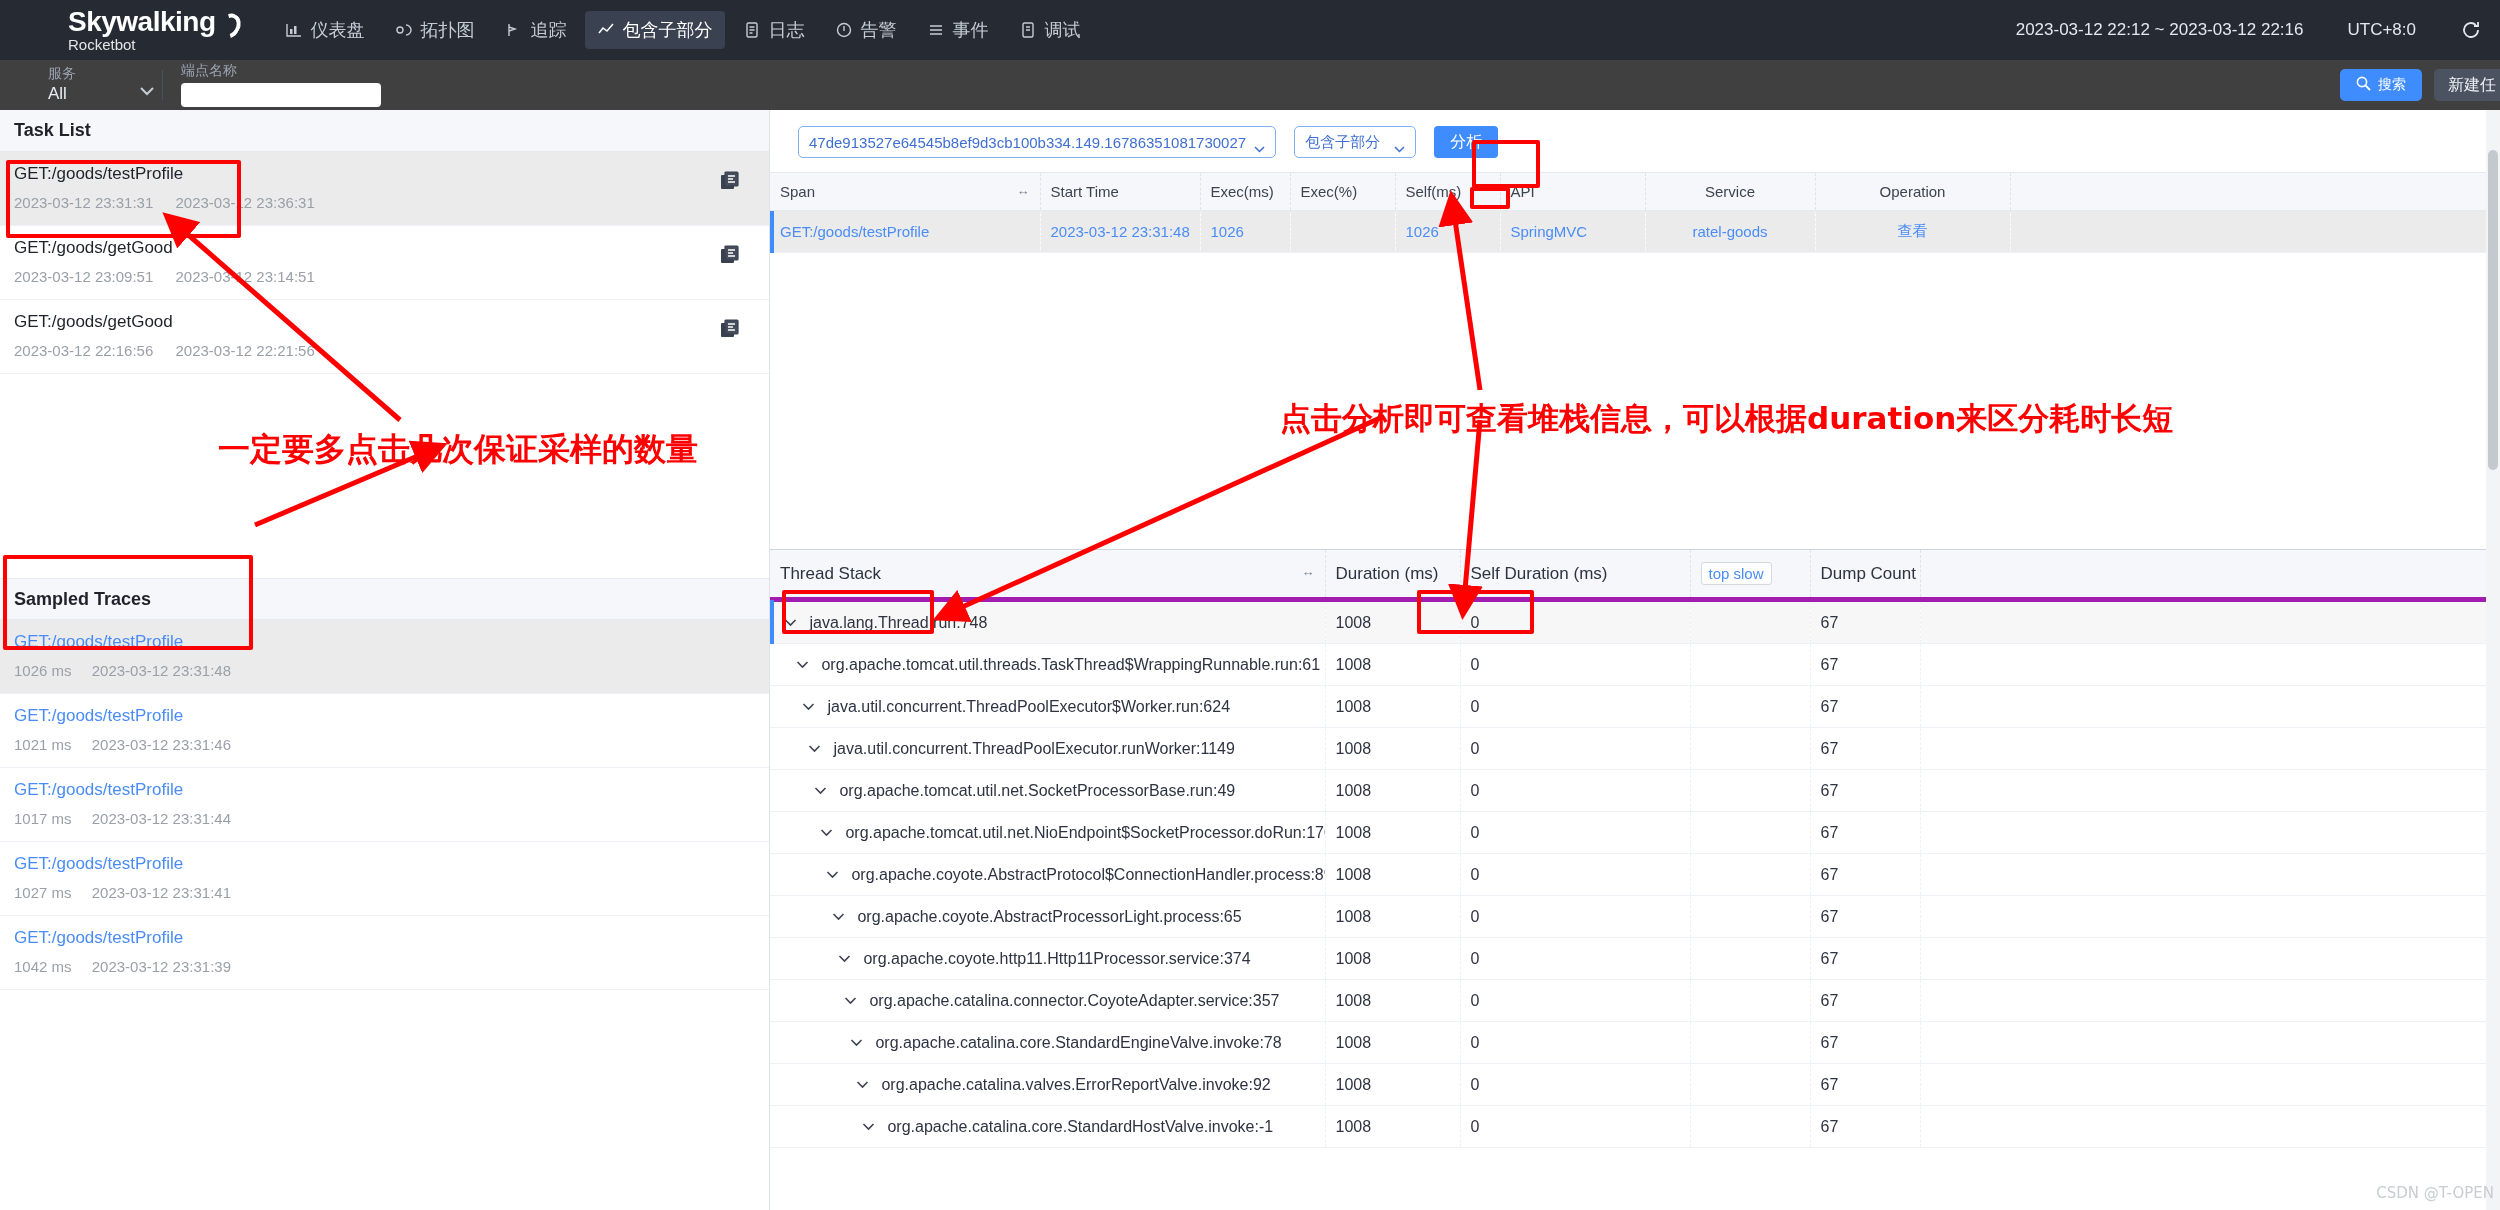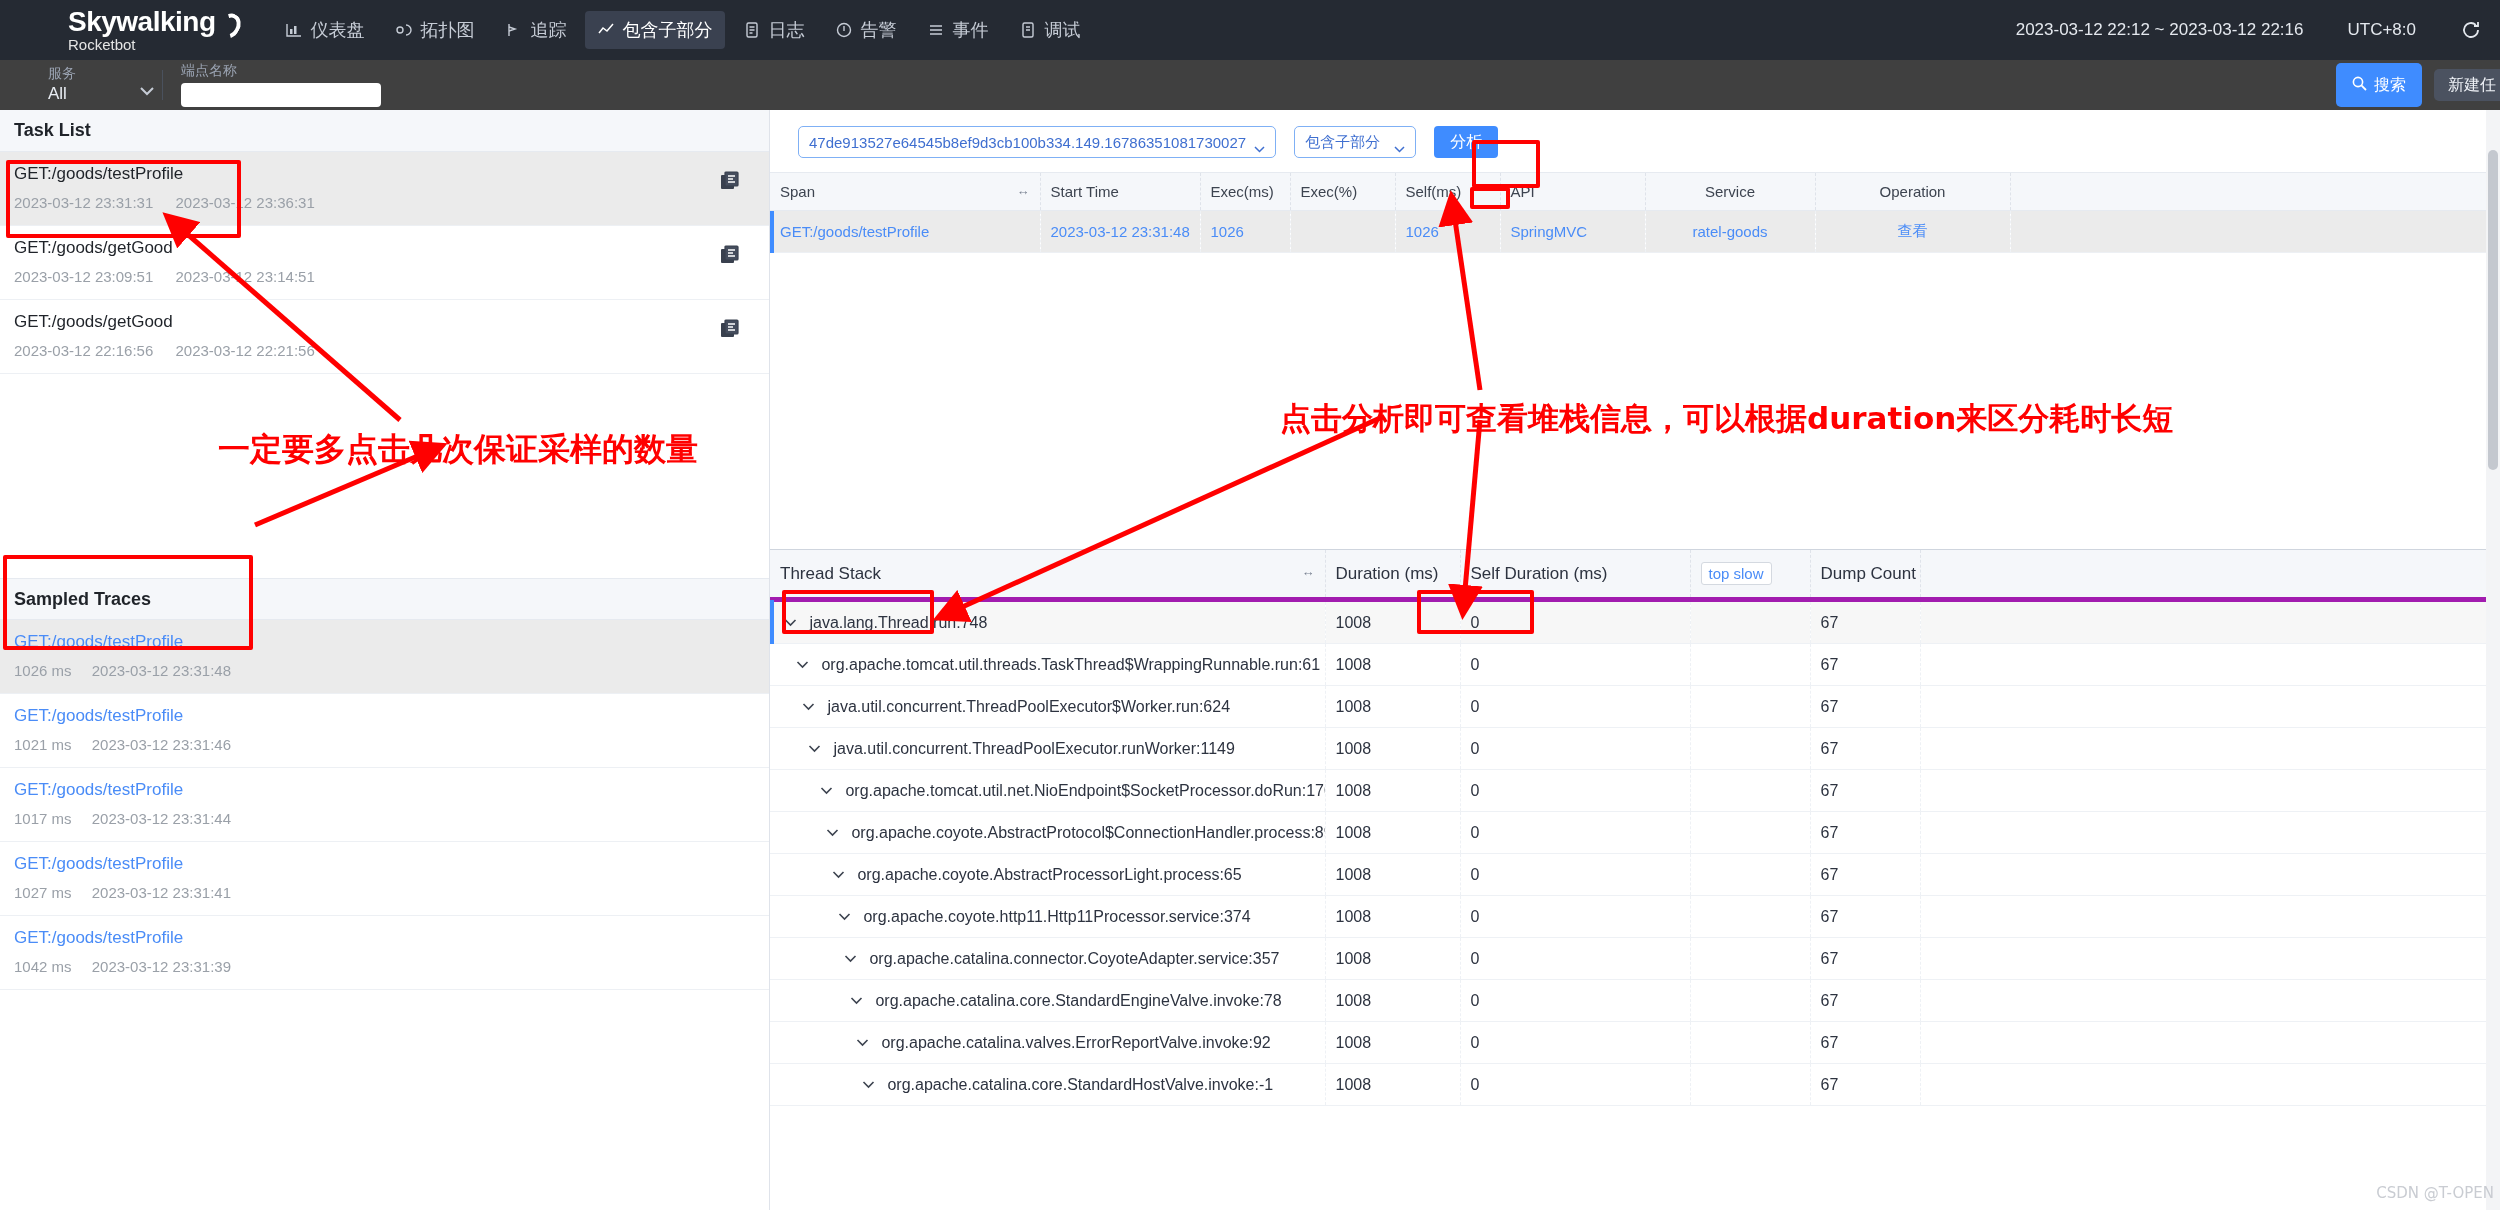--- a/index.html
+++ b/index.html
@@ -53,21 +53,21 @@
   .chev-down { position: absolute; right: 4px; top: 16px; width: 14px; height: 9px; }
   .vline { width: 1px; height: 30px; background: #4a515d; margin: 0 18px 0 4px; }
   .field-endpoint { display: flex; flex-direction: column; }
   .endpoint-input {
     width: 200px; height: 24px; border: none; border-radius: 4px; background: #fff;
     margin-top: 4px; padding: 0 6px; font-size: 14px; font-family: "Liberation Sans", sans-serif;
   }
   .toolbar-right { position: absolute; right: 0; top: 0; height: 50px; display: flex; align-items: center; gap: 12px; padding-right: 0; }
   .btn-search {
     background: #3f8cff; color: #fff; border: none; border-radius: 5px;
-    height: 44px; padding: 0 16px; font-size: 16px; display: flex; align-items: center; gap: 7px;
+    height: 32px; padding: 0 16px; font-size: 14px; display: flex; align-items: center; gap: 7px;
     cursor: pointer; font-family: "Liberation Sans", sans-serif;
   }
   .btn-newtask {
     background: #4b5260; color: #eef1f6; border: none; border-radius: 5px 0 0 5px;
     height: 32px; padding: 0 14px; font-size: 16px; cursor: pointer; white-space: nowrap;
     font-family: "Liberation Sans", sans-serif; margin-right: -10px;
   }
 
   
   .main { display: flex; height: 1100px; }
@@ -549,20 +549,33 @@
                     </svg></span>
                 <span>java.util.concurrent.ThreadPoolExecutor.runWorker:1149</span>
               </td>
               <td>1008</td>
               <td>0</td>
               <td></td>
               <td>67</td>
               <td></td>
             </tr>
             <tr>
+              <td style="padding-left:44px">
+                <span class="caret"><svg width="13" height="9" viewBox="0 0 13 9">
+                      <path d="M1.5 2l5 5 5-5" stroke="#3d4450" stroke-width="1.6" fill="none"></path>
+                    </svg></span>
+                <span>org.apache.tomcat.util.net.SocketProcessorBase.run:49</span>
+              </td>
+              <td>1008</td>
+              <td>0</td>
+              <td></td>
+              <td>67</td>
+              <td></td>
+            </tr>
+            <tr>
               <td style="padding-left:50px">
                 <span class="caret"><svg width="13" height="9" viewBox="0 0 13 9">
                       <path d="M1.5 2l5 5 5-5" stroke="#3d4450" stroke-width="1.6" fill="none"></path>
                     </svg></span>
                 <span>org.apache.tomcat.util.net.NioEndpoint$SocketProcessor.doRun:1707</span>
               </td>
               <td>1008</td>
               <td>0</td>
               <td></td>
               <td>67</td>

